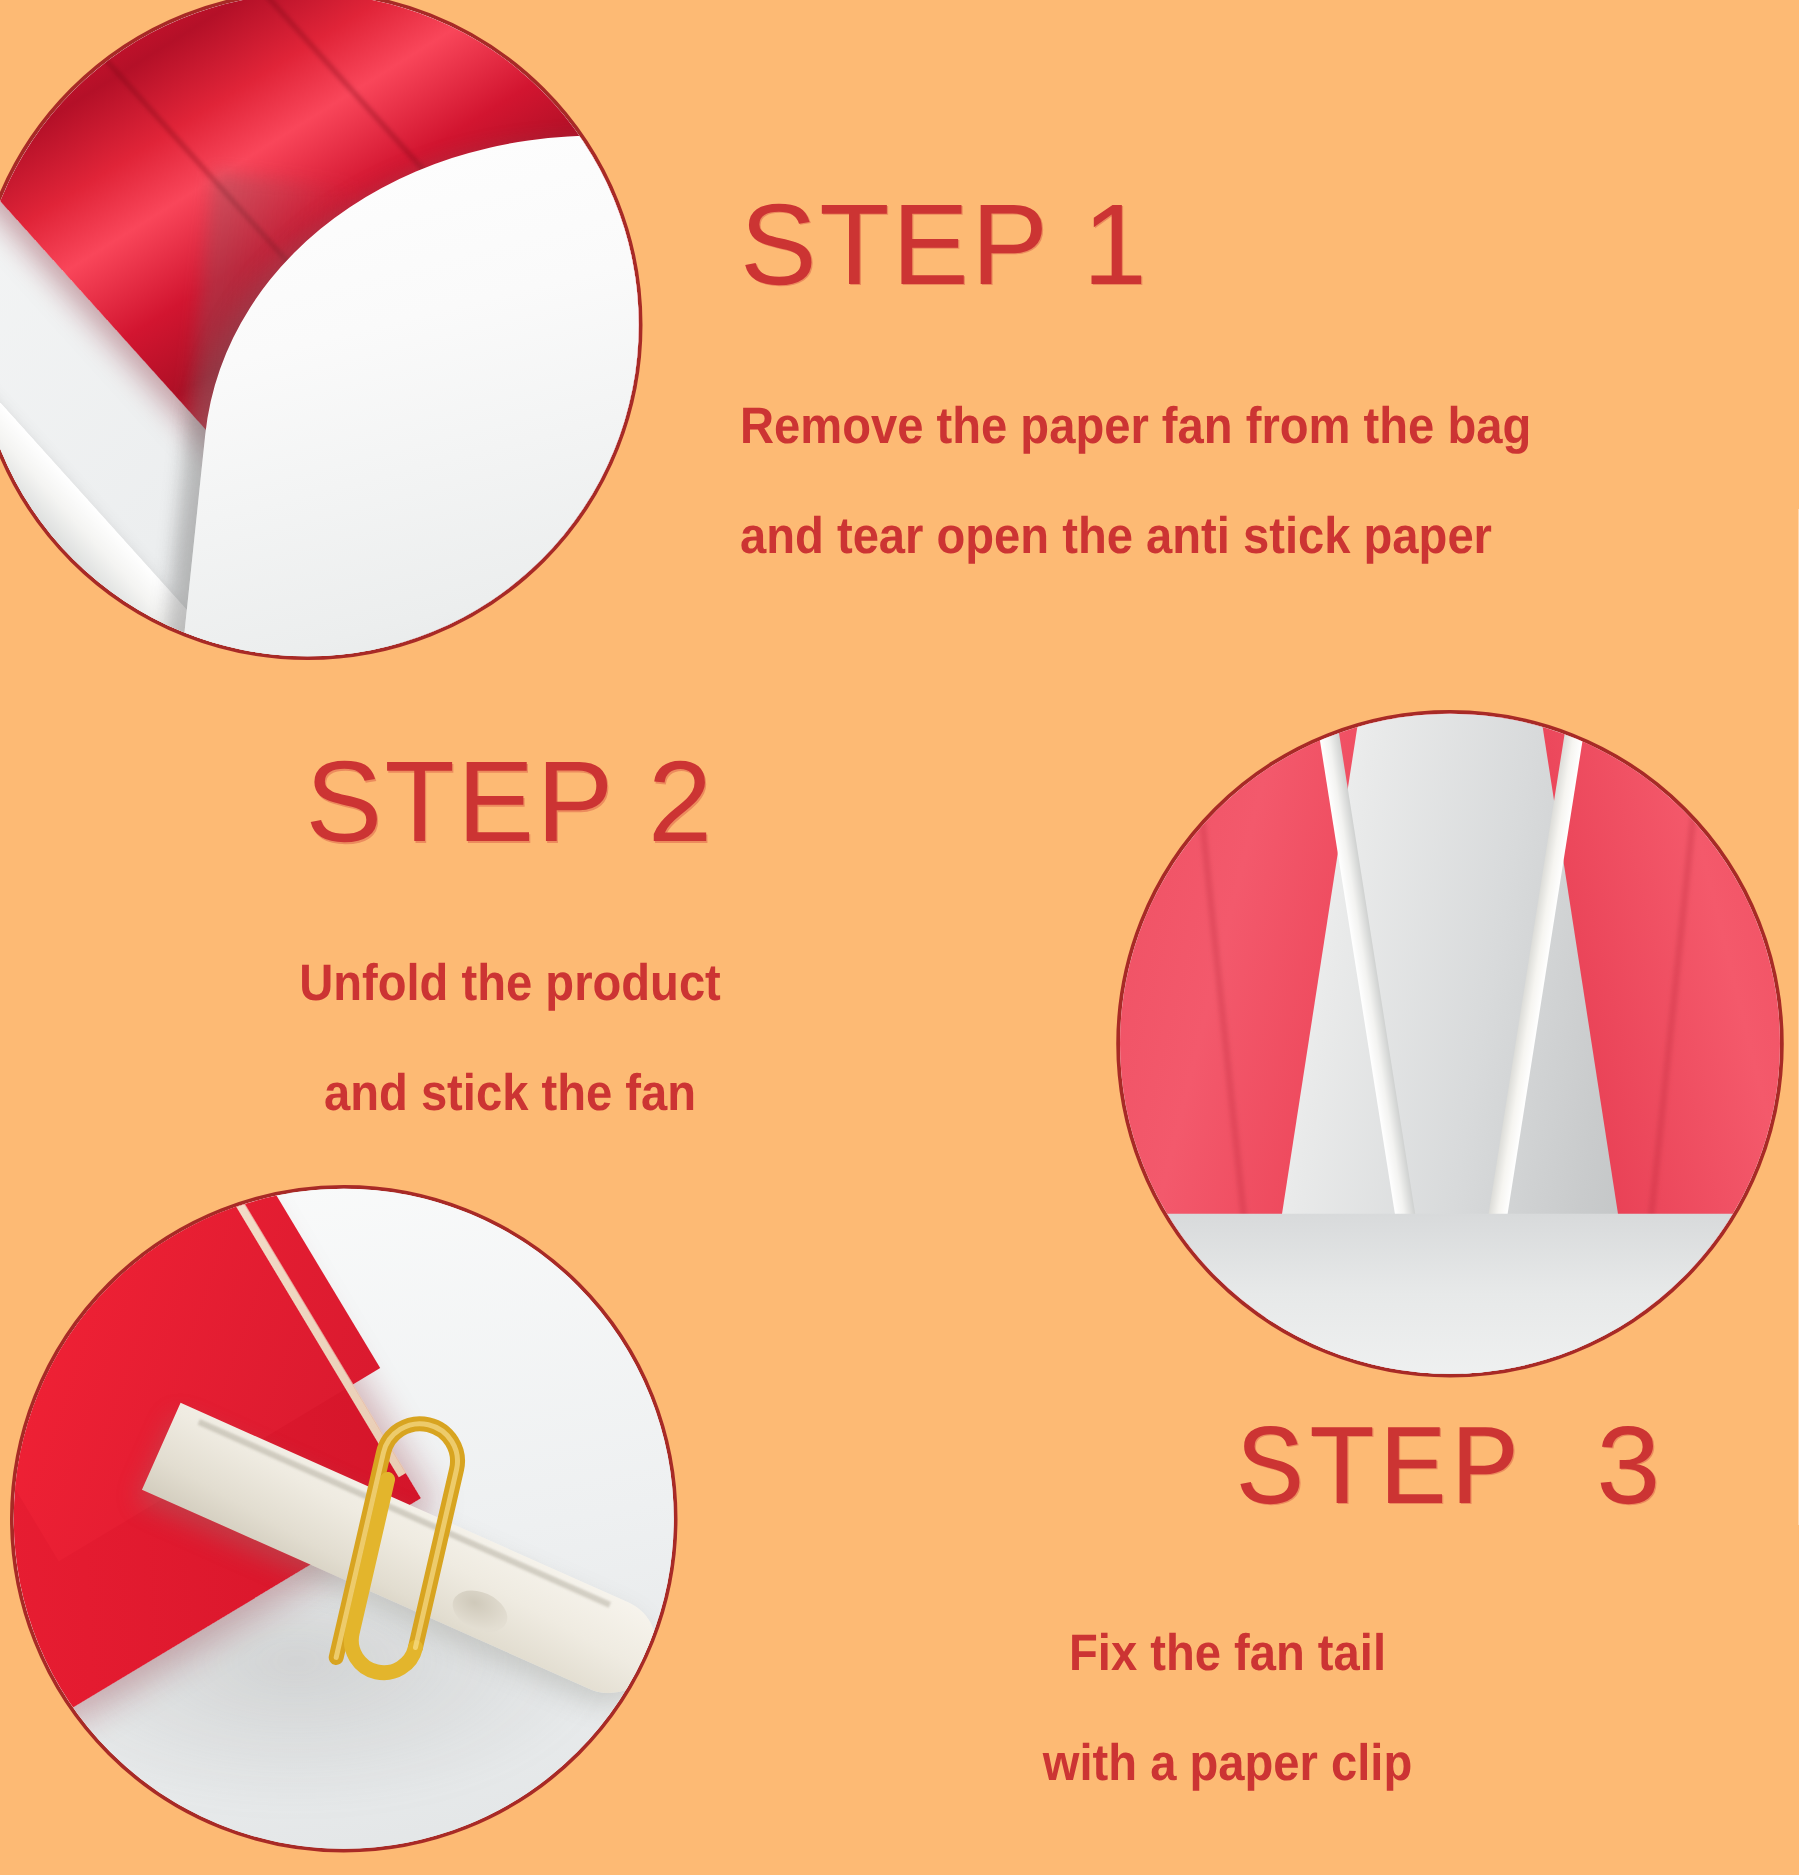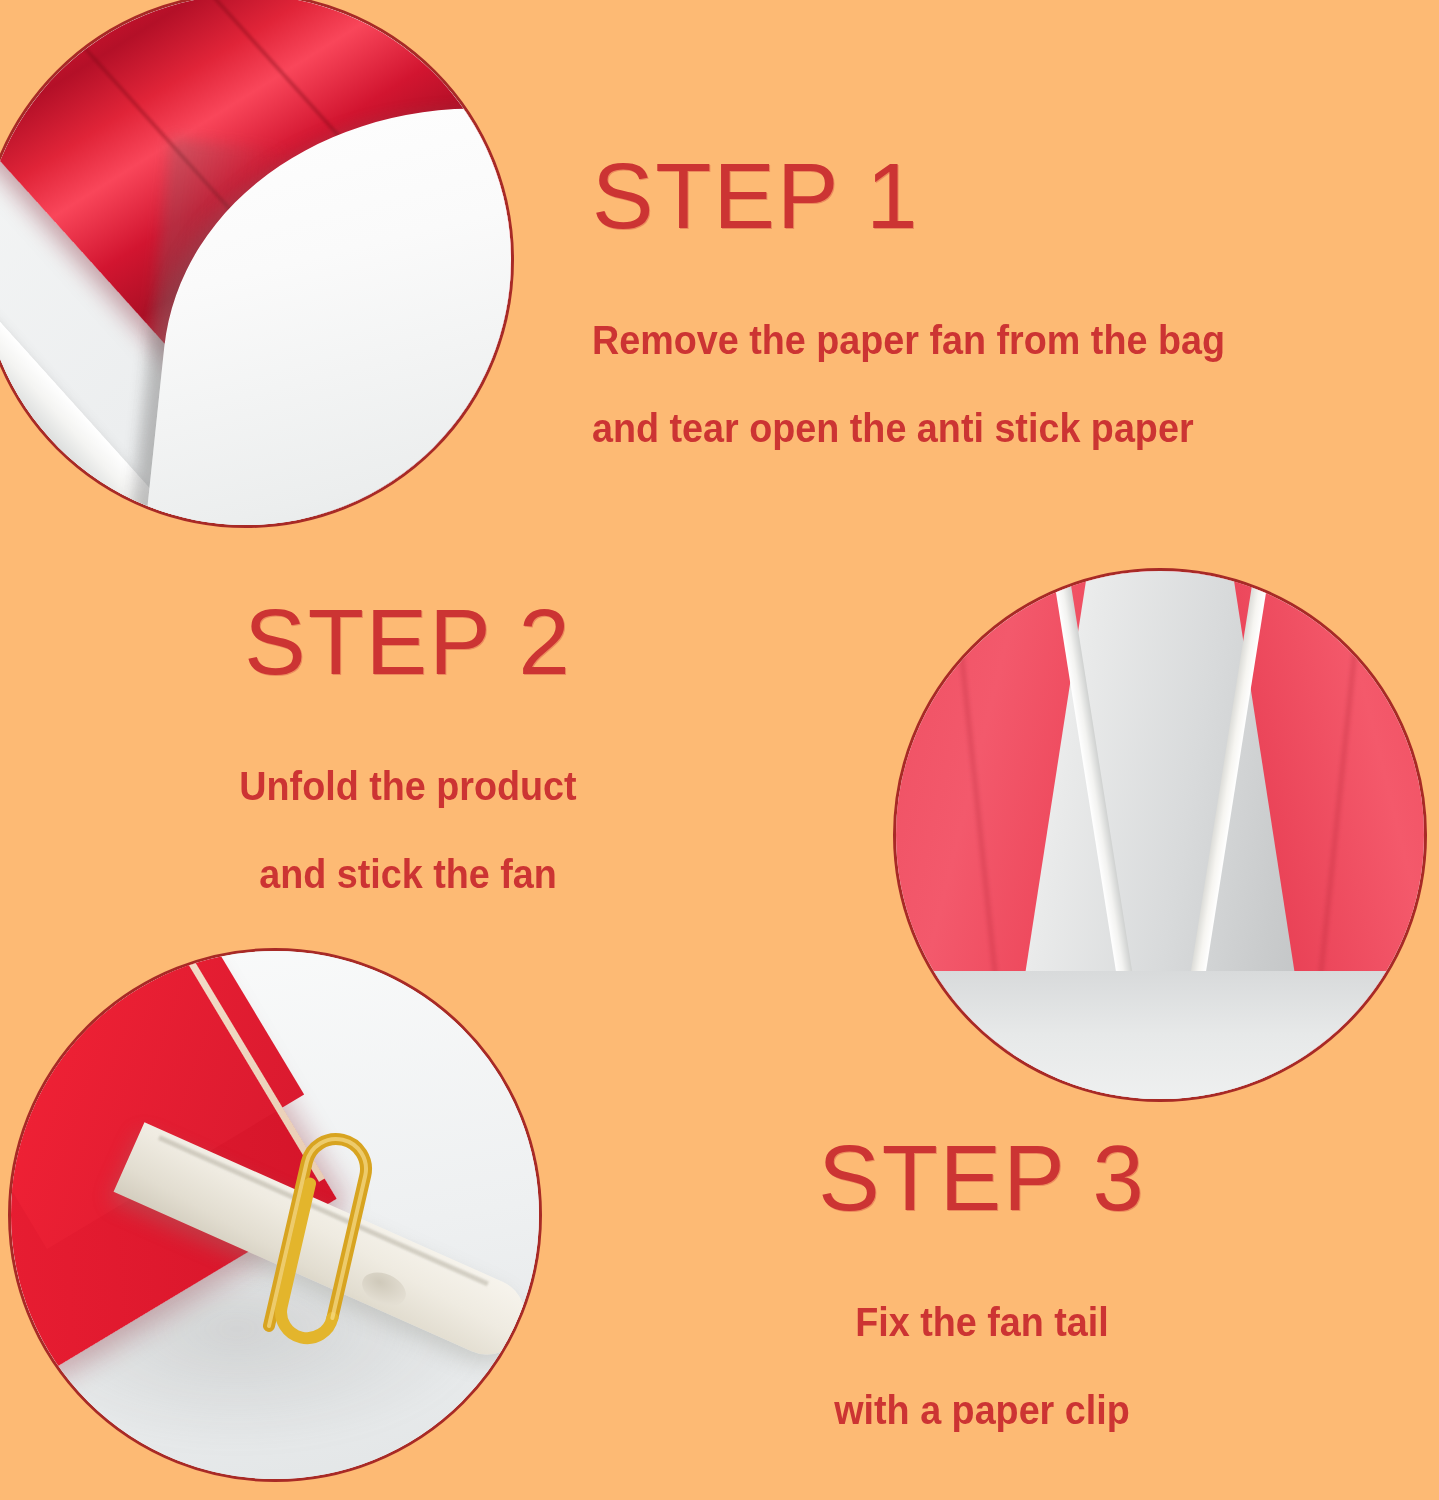--- a/index.html
+++ b/index.html
@@ -210,21 +210,21 @@
   #step-1 .l1 { margin-top: 78px; }
   #step-1 .l2 { margin-top: 47px; }
 
   #step-2 { left: 58px; top: 596px; width: 700px; }
   #step-2 .step-heading { text-align: center; }
   #step-2 .step-line { text-align: center; transform-origin: center center; }
   #step-2 .l1 { margin-top: 78px; }
   #step-2 .l2 { margin-top: 47px; }
 
   #step-3 { left: 632px; top: 1132px; width: 700px; }
-  #step-3 .step-heading { text-align: center; }
+  #step-3 .step-heading { text-align: right; font-family: Liberation Mono, monospace; }
   #step-3 .step-line { text-align: center; transform-origin: center center; }
   #step-3 .l1 { margin-top: 78px; }
   #step-3 .l2 { margin-top: 47px; }
 </style>
 </head>
 <body>
 
 <div id="infographic">
 
   <div class="photo-circle" id="circle-1">

